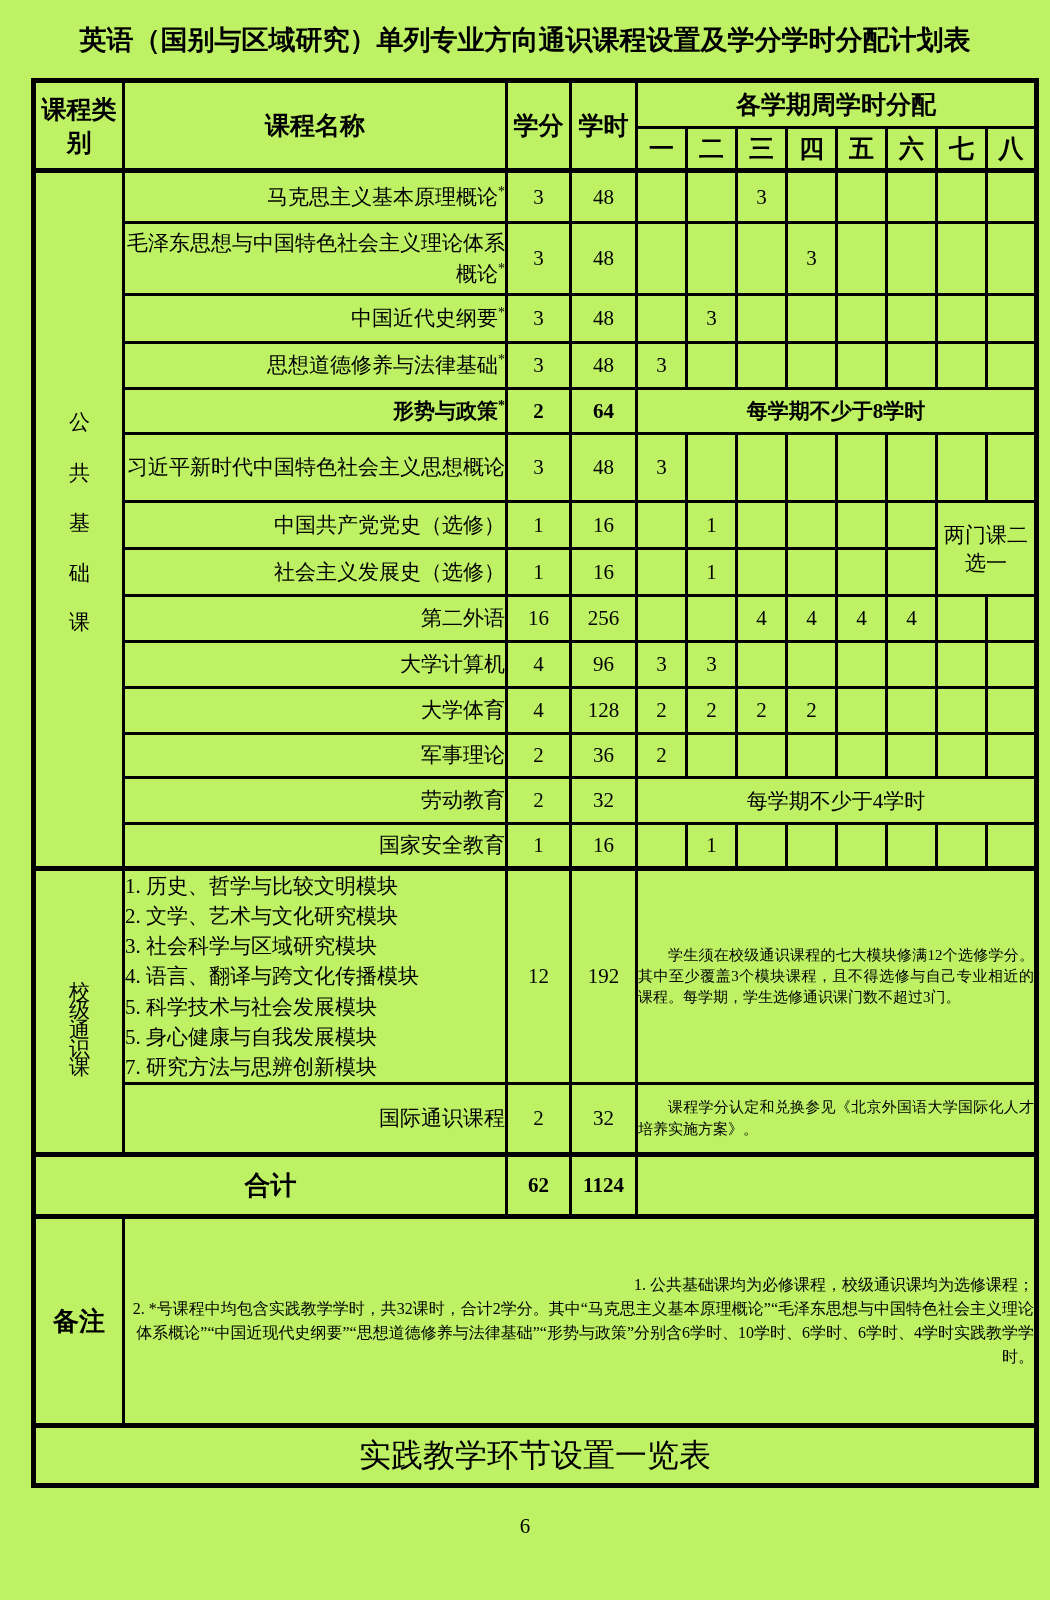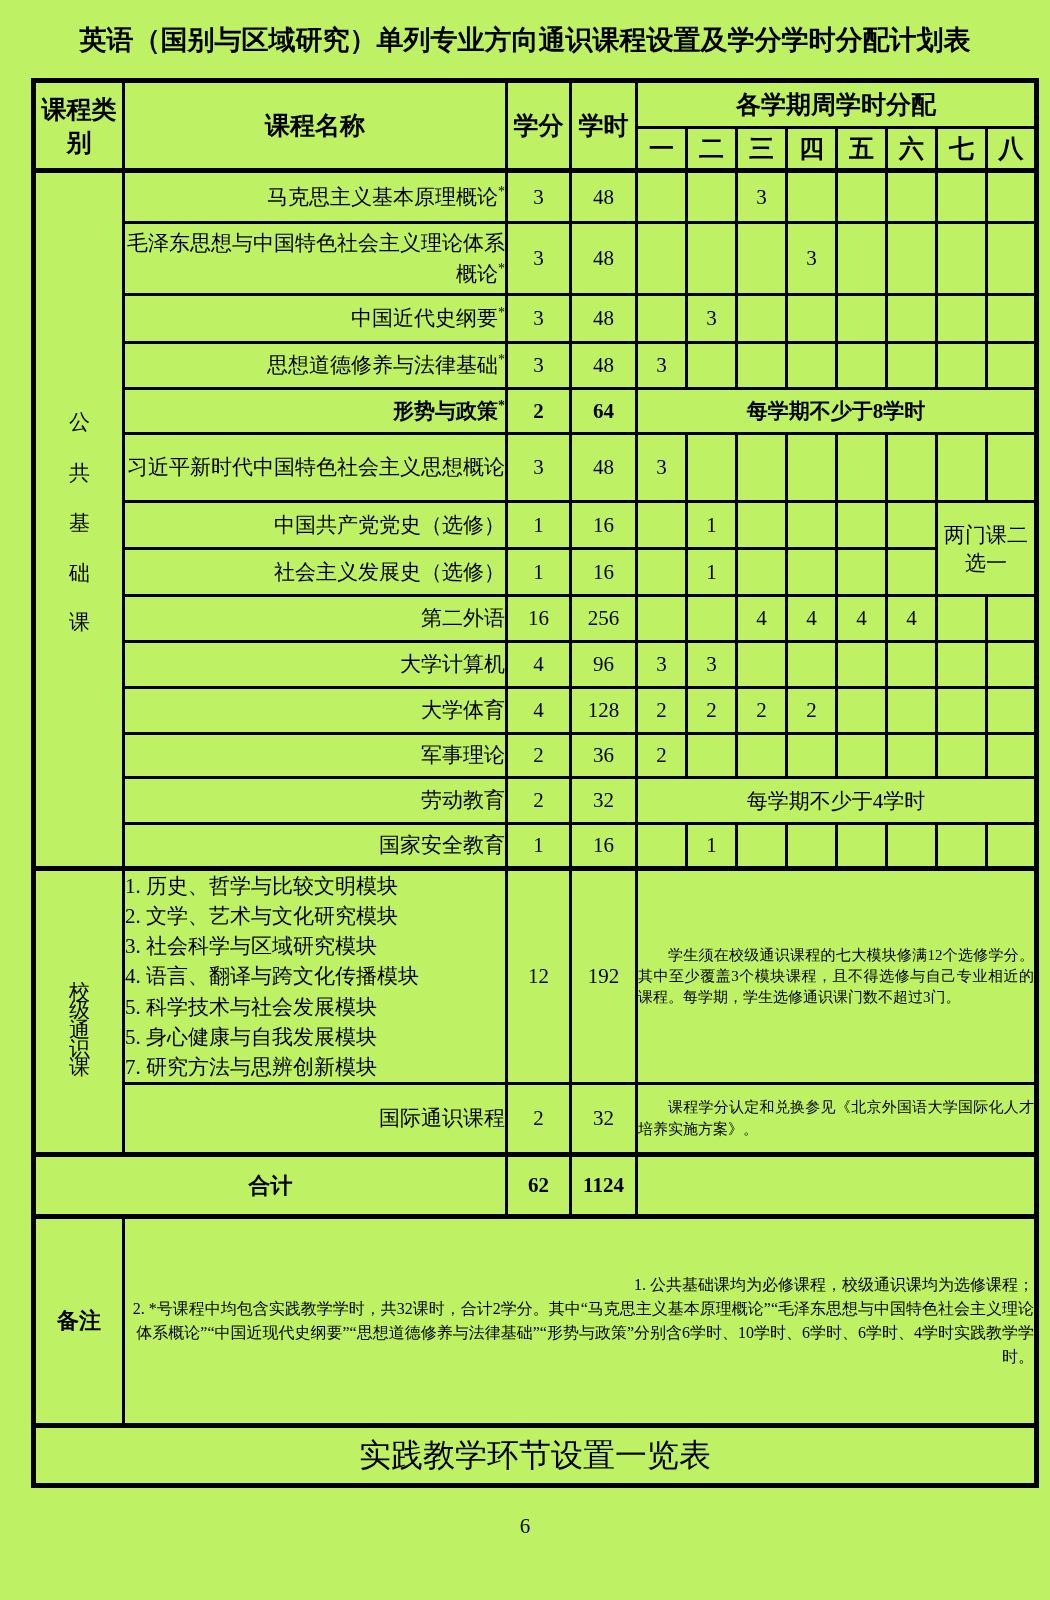--- a/index.html
+++ b/index.html
@@ -84,21 +84,21 @@
   td.note .indent { text-indent: 2em; }
   td.remarks-text {
     text-align: right;
     padding: 6px 12px 6px 8px;
     font-size: 16px;
     line-height: 1.5;
   }
   td.remarks-label, td.total-label {
     font-family: "Liberation Sans", "DejaVu Sans", sans-serif;
     font-weight: bold;
-    font-size: 22px;
+    font-size: 26px;
     text-align: center;
   }
   td.footer-title {
     font-family: "Liberation Sans", "DejaVu Sans", sans-serif;
     font-weight: normal;
     font-size: 32px;
     text-align: center;
   }
   .pagenum {
     text-align: center;

